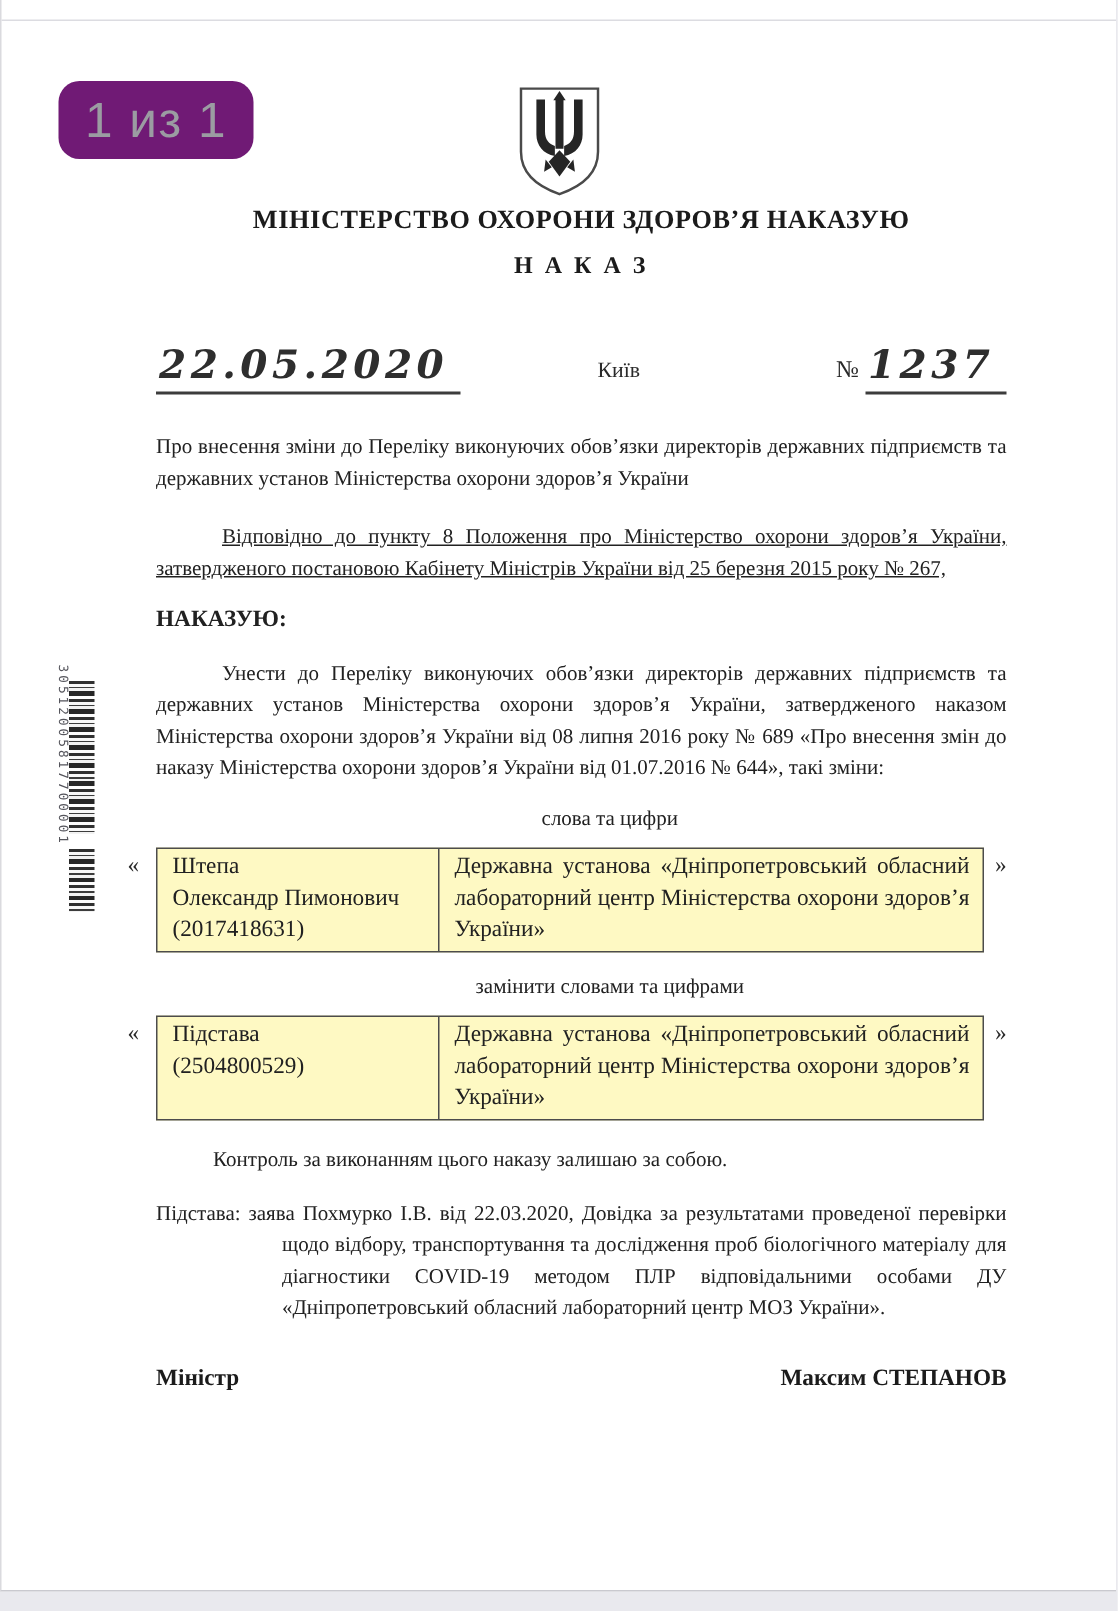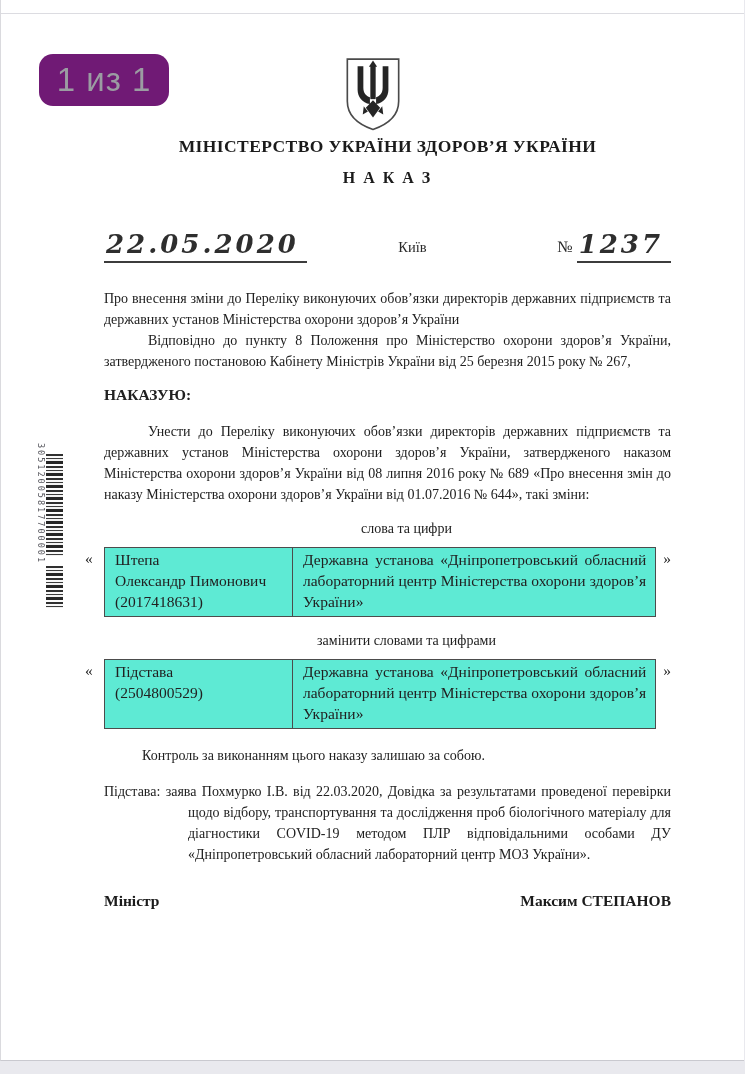--- a/index.html
+++ b/index.html
@@ -63,34 +63,34 @@
     display: inline-block;
     border-bottom: 2px solid #3c3c3c;
     padding: 0 8px 2px 2px;
   }
   .num-label { font-size: 16px; padding-bottom: 7px; margin-right: 4px; color: #2a2a2a; }
   p, .para {
     font-size: 14px; line-height: 21px;
     text-align: justify; color: #212121;
   }
   .subject   { margin-top: 25px; }
-  .preamble  { text-indent: 44px; }
+  .preamble  { margin-top: 18px; text-indent: 44px; text-decoration: underline; }
   .order-word{ margin-top: 12px; font-weight: bold; font-size: 15.5px; }
   .clause    { margin-top: 16px; text-indent: 44px; }
   .sub-label { margin-top: 13px; text-indent: 38px; text-align: center; }
   .quote-row {
     margin-top: 8px; margin-left: -19px;
     display: flex; align-items: stretch;
   }
   .q-open  { width: 19px; font-size: 15.5px; padding-top: 3px; color: #2a2a2a; }
   .q-close { padding-left: 7px; font-size: 15.5px; padding-top: 3px; color: #2a2a2a; }
   .repl-table {
     flex: 1; display: flex;
     border: 1.5px solid #4c4c4c;
-    background: #5eead4;
+    background: #fef9c3;
   }
   .col-person {
     width: 188px; padding: 1px 6px 4px 10px;
     border-right: 1.5px solid #4c4c4c;
     font-size: 15.5px; line-height: 21px; color: #212121;
   }
   .col-inst {
     flex: 1; padding: 1px 9px 4px 10px;
     font-size: 15.5px; line-height: 21px;
     text-align: justify; color: #212121;
@@ -155,21 +155,21 @@
   <div class="barcode">
     <div class="bc-digits">
       <span>30</span><span class="bc-gap"></span><span>5120058177</span><span class="bc-gap"></span><span>00001</span>
     </div>
     <div class="bc-bars bc-bars-1"></div>
     <div class="bc-bars bc-bars-2"></div>
   </div>
 
   <div class="content">
 
-    <div class="ministry-title">МІНІСТЕРСТВО УКРАЇНИ ЗДОРОВ’Я УКРАЇНИ</div>
+    <div class="ministry-title">МІНІСТЕРСТВО ОХОРОНИ ЗДОРОВ’Я НАКАЗУЮ</div>
 
     <div class="doc-type">Н А К А З</div>
 
     <div class="req-row">
       <div class="req-left">
         <span class="hand hw-underline">22.05.2020</span>
       </div>
       <div class="req-center">Київ</div>
       <div class="req-right">
         <span class="num-label">№</span>

